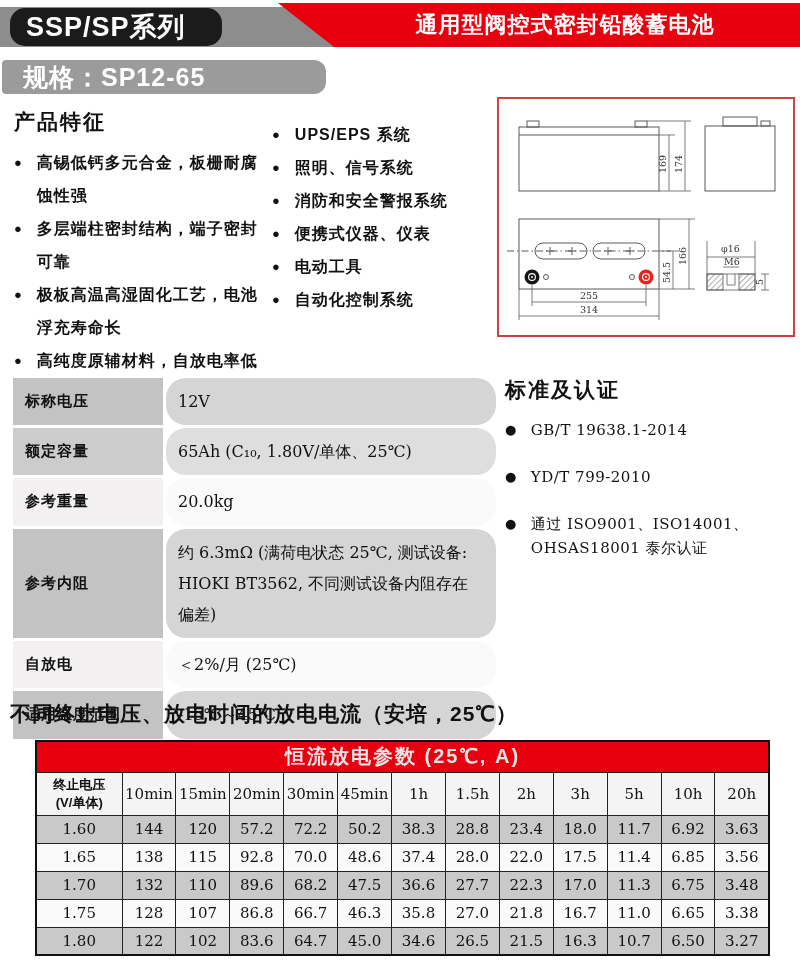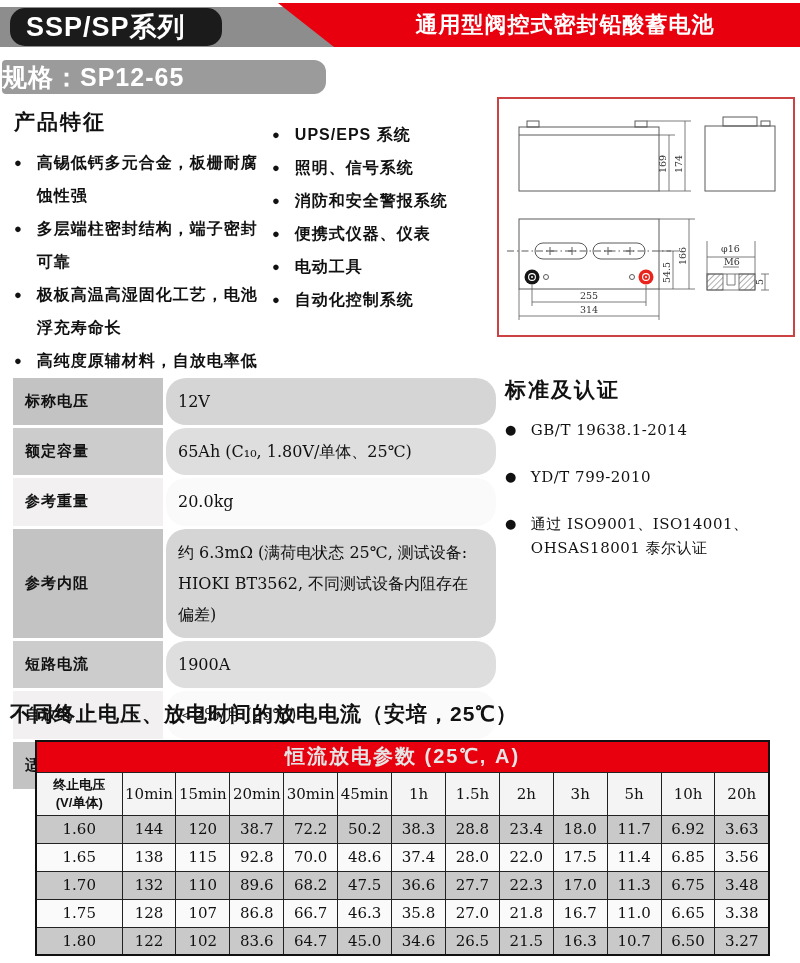--- a/index.html
+++ b/index.html
@@ -12,21 +12,21 @@
   .gray-band { position:absolute; left:0; top:7px; width:370px; height:40px; background:#8d8d8d; }
   .red-band  { position:absolute; left:250px; top:3px; width:550px; height:44px; background:#e8000f;
                clip-path:polygon(28px 0, 100% 0, 100% 100%, 84px 100%);
                display:flex; align-items:center; justify-content:center; }
   .red-band .txt { color:#fff; font-weight:bold; font-size:22px; padding-left:80px; letter-spacing:1px; }
   .series-box { position:absolute; left:10px; top:8px; width:212px; height:38px; background:#1b1b1b;
                 border-radius:15px; color:#fff; font-weight:bold; font-size:27px; line-height:38px;
                 padding-left:16px; letter-spacing:1px; }
   .spec-pill { position:absolute; left:2px; top:60px; width:324px; height:34px; background:#9b9b9b;
                border-radius:4px 12px 12px 4px; color:#fff; font-weight:bold; font-size:25px;
-               line-height:34px; padding-left:0; letter-spacing:1px; }
+               line-height:34px; padding-left:21px; letter-spacing:1px; }
   
   .sect-title { font-size:21px; font-weight:bold; letter-spacing:2px; }
   .features { position:absolute; left:14px; top:108px; width:258px; }
   .apps     { position:absolute; left:272px; top:108px; width:225px; }
   .blist { list-style:none; margin-top:10px; }
   .blist li { display:flex; gap:14px; font-size:16px; line-height:33px; font-weight:600; letter-spacing:1px; }
   .blist .blt { font-size:13px; line-height:33px; }
   .standards { position:absolute; left:505px; top:376px; width:292px; }
   .standards .blist li { font-weight:normal; font-family:"DejaVu Serif", serif; font-size:15px;
                          line-height:24px; margin-bottom:23px; letter-spacing:0.5px; }
@@ -229,24 +229,20 @@
             <td class="lbl">额定容量</td>
             <td class="val">65Ah (C₁₀, 1.80V/单体、25℃)</td>
           </tr>
           <tr class="r-l">
             <td class="lbl">参考重量</td>
             <td class="val">20.0kg</td>
           </tr>
           <tr class="r-d">
             <td class="lbl">参考内阻</td>
             <td class="val">约 6.3mΩ (满荷电状态 25℃, 测试设备: HIOKI BT3562, 不同测试设备内阻存在偏差)</td>
-          </tr>
-          <tr class="r-m">
-            <td class="lbl">短路电流</td>
-            <td class="val">1900A</td>
           </tr>
           <tr class="r-l">
             <td class="lbl">自放电</td>
             <td class="val">＜2%/月 (25℃)</td>
           </tr>
           <tr class="r-d">
             <td class="lbl">适用温度范围</td>
             <td class="val">-15℃～45℃</td>
           </tr>
         </tbody>
@@ -308,21 +304,21 @@
             <td>2h</td>
             <td>3h</td>
             <td>5h</td>
             <td>10h</td>
             <td>20h</td>
           </tr>
           <tr class="data odd">
             <td>1.60</td>
             <td>144</td>
             <td>120</td>
-            <td>38.7</td>
+            <td>57.2</td>
             <td>72.2</td>
             <td>50.2</td>
             <td>38.3</td>
             <td>28.8</td>
             <td>23.4</td>
             <td>18.0</td>
             <td>11.7</td>
             <td>6.92</td>
             <td>3.63</td>
           </tr>

